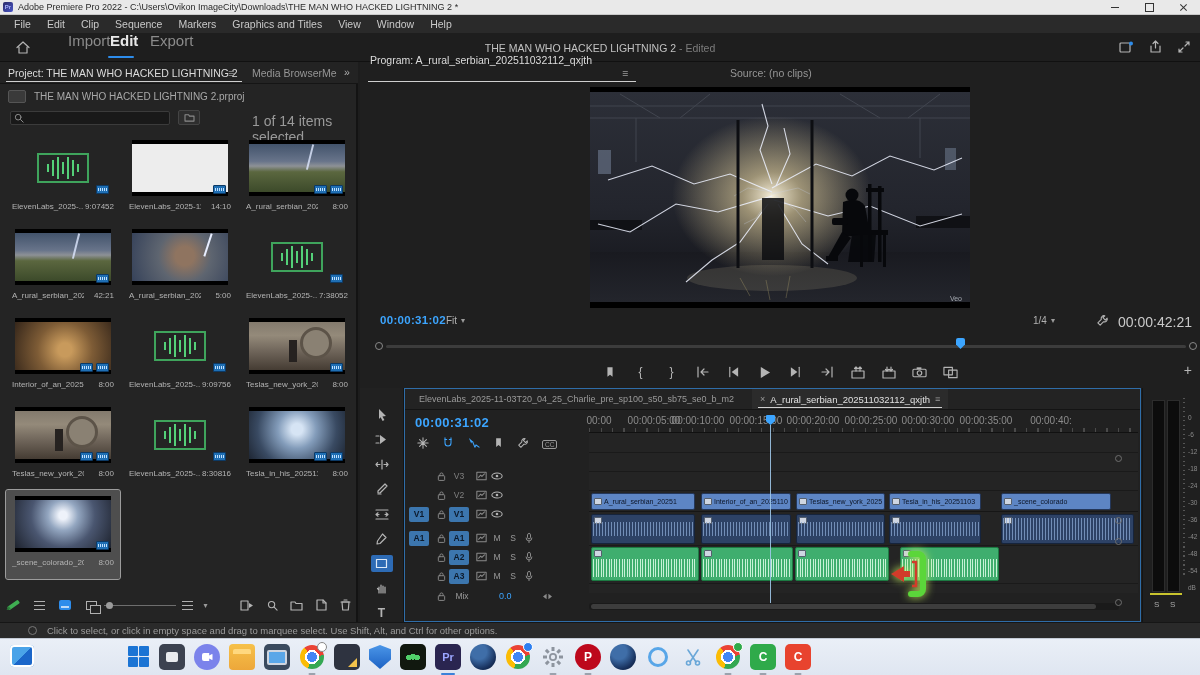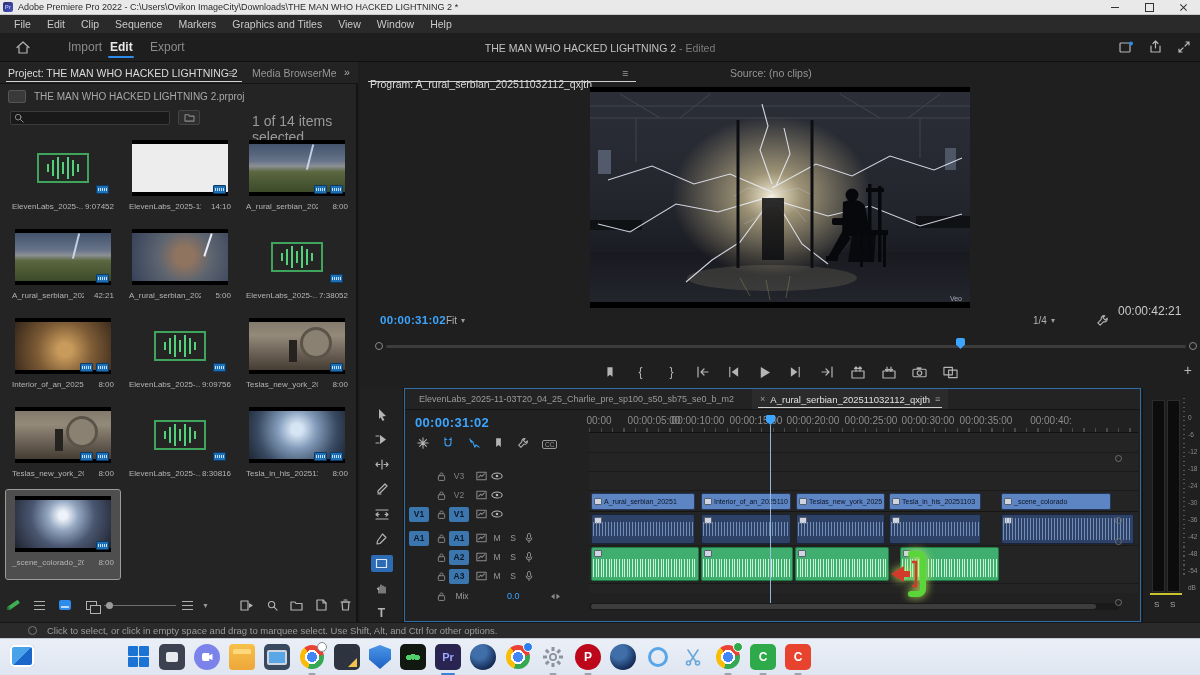--- a/index.html
+++ b/index.html
@@ -22,21 +22,21 @@
 .wb-close::before,.wb-close::after{content:"";position:absolute;width:9px;height:1px;background:#333}
 .wb-close::before{transform:rotate(45deg)}.wb-close::after{transform:rotate(-45deg)}
 
 
 .menubar{left:0;top:15px;width:1200px;height:18px;background:#2a2a2a;display:flex;align-items:center;gap:0;padding-left:6px}
 .menubar span{font-size:10.5px;color:#c9c9c9;padding:0 8px;cursor:default}
 
 
 .appheader{left:0;top:33px;width:1200px;height:29px;background:#1e1e1e;border-bottom:1px solid #111}
 .homebtn{left:10px;top:38px;width:26px;height:18px;display:flex;align-items:center;justify-content:center}
-.mode{top:40px;font-size:12px;color:#8b8b8b}
+.mode{top:32px;font-size:15px;color:#8b8b8b}
 .mode.active{color:#e8e8e8;font-weight:bold}
 .mode-underline{height:2px;background:#2d8ceb;border-radius:1px}
 .doctitle{top:42px;width:100%;text-align:center;font-size:10.5px;color:#c2c2c2;pointer-events:none}
 .doctitle .state{color:#7c7c7c}
 .hdr-right{top:39px;right:10px;display:flex;gap:16px;align-items:center}
 
 
 .panel-tabrow{background:#232323;border-bottom:1px solid #151515}
 .ptab{font-size:10.5px;color:#969696;white-space:nowrap}
 .ptab.active{color:#dcdcdc}
@@ -509,21 +509,21 @@
     </span>
   <span class="ttool" style="width:32px">
     <svg class="ic" width="11" height="12" viewBox="0 0 11 12">
         <path d="M2 3h7l-.7 8H2.7z"></path>
         <path d="M1 3h9M4 1h3"></path>
       </svg>
     </span>
 </div>
 
 <div class="abs progpanel"></div>
-<span class="abs ptab active" style="left:370px;top:78px">Program: A_rural_serbian_202511032112_qxjth</span>
+<span class="abs ptab active" style="left:370px;top:54px">Program: A_rural_serbian_202511032112_qxjth</span>
 <span class="abs ptab" style="left:622px;top:67px;color:#9a9a9a">≡</span>
 <div class="abs tab-underline" style="left:368px;top:81px;width:268px"></div>
 <span class="abs ptab" style="left:730px;top:67px">Source: (no clips)</span>
 
 <div class="abs video">
   <svg width="380" height="210" viewBox="0 0 380 210" style="margin-top:5px">
     <defs>
       <linearGradient id="vbg" x1="0" y1="0" x2="0" y2="1">
         <stop offset="0" stop-color="#2c2f38"></stop>
           <stop offset=".55" stop-color="#23252d"></stop>
@@ -607,21 +607,21 @@
 </div>
 <div class="abs fitdd" style="left:1033px;top:315px">
   <span>1/4</span>
     <span class="chev">▾</span>
 </div>
 <span class="abs" style="left:1096px;top:313px">
   <svg class="ic" width="13" height="13" viewBox="0 0 14 14">
       <path d="M9.5 2a3 3 0 0 0-3.8 3.8L2 9.5 4.5 12l3.7-3.7A3 3 0 0 0 12 4.5L10 6.5 7.5 4z"></path>
     </svg>
 </span>
-<span class="abs" style="left:1118px;top:304px;font-size:12px;color:#c9c9c9">00:00:42:21</span>
+<span class="abs" style="left:1118px;top:314px;font-size:14px;color:#c9c9c9">00:00:42:21</span>
 
 <div class="abs scrub">
   <span class="scrubdot" style="left:-3px"></span>
   <span class="scrubline"></span>
   <span class="pm-playhead" style="left:578px"></span>
   <span class="scrubdot" style="right:-3px"></span>
 </div>
 
 <div class="abs transport">
   <span class="tbtn">
@@ -910,21 +910,21 @@
   </div>
   <div class="trackhdr" style="top:198px">
     <span class="src off"></span>
     <span class="thbtn">
         <svg class="ic dim" width="11" height="11" viewBox="0 0 14 14">
           <rect x="3" y="6" width="8" height="6" rx="1"></rect>
           <path d="M5 6V4.5a2 2 0 0 1 4 0V6"></path>
         </svg>
       </span>
     <span class="thbtn" style="width:26px;color:#9a9a9a">Mix</span>
-    <span class="mixval" style="margin-left:32px">0.0</span>
+    <span class="mixval" style="margin-left:24px">0.0</span>
     <span style="margin-left:30px"><svg class="ic dim" width="11" height="9" viewBox="0 0 12 10">
           <path class="f" d="M1 5 5 2v6zM11 5 7 2v6z"></path>
         </svg></span>
   </div>
 
   <div class="ruler">
     <span class="rlabel" style="left:10px">00:00</span>
     <span class="rlabel" style="left:65px">00:00:05:00</span>
     <span class="rlabel" style="left:109px">00:00:10:00</span>
     <span class="rlabel" style="left:167px">00:00:15:00</span>

